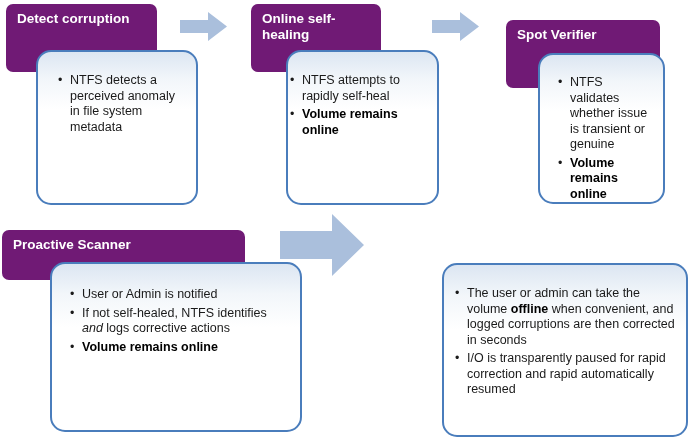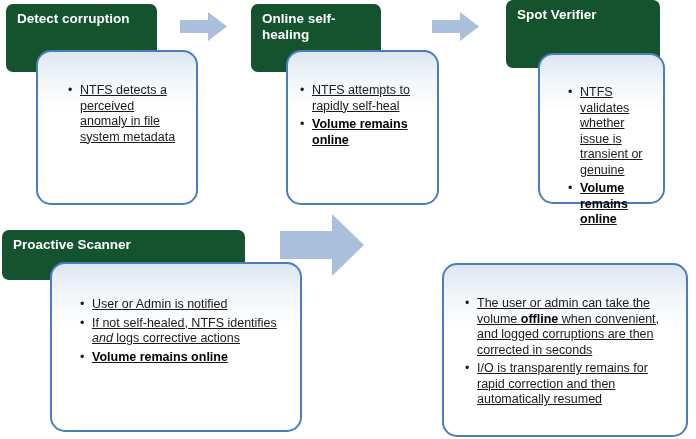--- a/index.html
+++ b/index.html
@@ -5,21 +5,21 @@
   html,body{margin:0;padding:0;background:#ffffff;}
   .canvas{
     position:relative;
     width:696px;height:439px;
     background:#ffffff;
     font-family:"Liberation Sans",sans-serif;
     overflow:hidden;
   }
   .stage-header{
     position:absolute;
-    background:#14532d;
+    background:#701a75;
     border-radius:7px;
     color:#ffffff;
     font-weight:bold;
     font-size:13.5px;
     line-height:1.18;
     padding:7px 10px 0 11px;
     box-sizing:border-box;
     z-index:1;
   }
   .stage-content{
@@ -28,23 +28,22 @@
     border:2px solid #4a7dbc;
     border-radius:15px;
     box-sizing:border-box;
     z-index:2;
     color:#1a1a1a;
     font-size:12.5px;
     line-height:1.24;
   }
   .stage-content ul{
     list-style:none;
-    margin:12px;
+    margin:2px;
     padding:0;
-    text-decoration:underline;
   }
   .stage-content li{
     position:relative;
     padding-left:12px;
     margin-bottom:3px;
   }
   .stage-content li::before{
     content:"\2022";
     position:absolute;
     left:0;top:0;
@@ -52,21 +51,21 @@
   }
   .b{font-weight:bold;color:#000;text-align:right;}
   .i{font-style:italic;}
   
   .s1h{left:6px;top:4px;width:151px;height:68px;}
   .s1c{left:36px;top:50px;width:162px;height:155px;padding:19px 6px 6px 18px;}
   
   .s2h{left:251px;top:4px;width:130px;height:68px;}
   .s2c{left:286px;top:50px;width:153px;height:155px;padding:19px 5px 6px 0;}
   
-  .s3h{left:506px;top:0;width:154px;height:68px;}
+  .s3h{left:506px;top:20px;width:154px;height:68px;}
   .s3c{left:538px;top:53px;width:127px;height:151px;padding:18px 7px 6px 16px;}
   
   .s4h{left:2px;top:230px;width:243px;height:50px;}
   .s4c{left:50px;top:262px;width:252px;height:170px;padding:21px 8px 6px 16px;}
   
   .s5h{left:396px;top:228px;width:242px;height:50px;}
   .s5c{left:442px;top:263px;width:246px;height:174px;padding:19px 6px 6px 9px;}
   .arrow{position:absolute;z-index:0;}
   .arrow svg{display:block;}
   .a1{left:180px;top:12px;}
@@ -124,17 +123,17 @@
     <ul>
         <li><span>User or Admin is notified</span></li>
         <li><span>If not self-healed, NTFS identifies </span><span class="i">and</span><span> logs corrective actions</span></li>
         <li><span class="b">Volume remains online</span></li>
       </ul>
   </div>
 
   <div class="stage-content s5c">
     <ul>
         <li><span>The user or admin can take the volume </span><span class="b">offline</span><span> when convenient, and logged corruptions are then corrected in seconds</span></li>
-        <li><span>I/O is transparently remains for rapid correction and then automatically resumed</span></li>
+        <li><span>I/O is transparently paused for rapid correction and rapid automatically resumed</span></li>
       </ul>
   </div>
 
 </div>
 
 </body></html>

